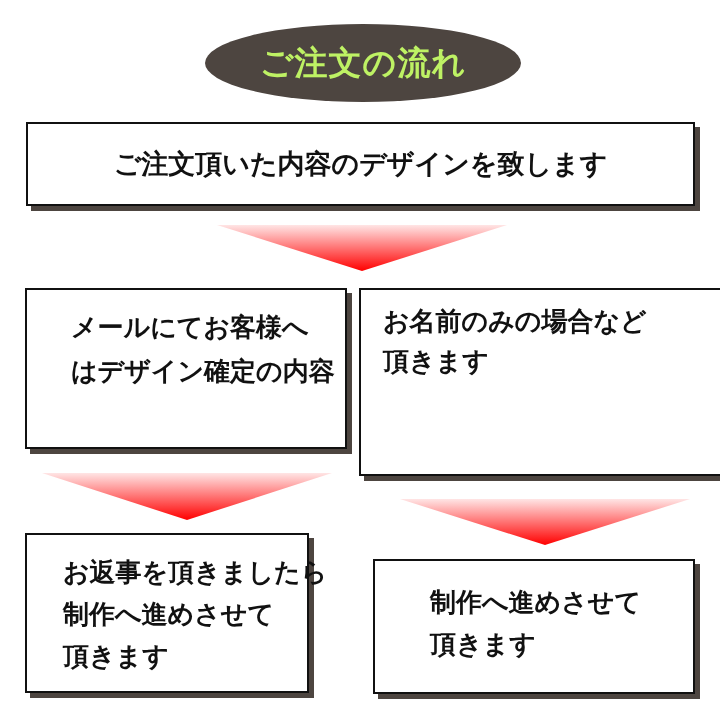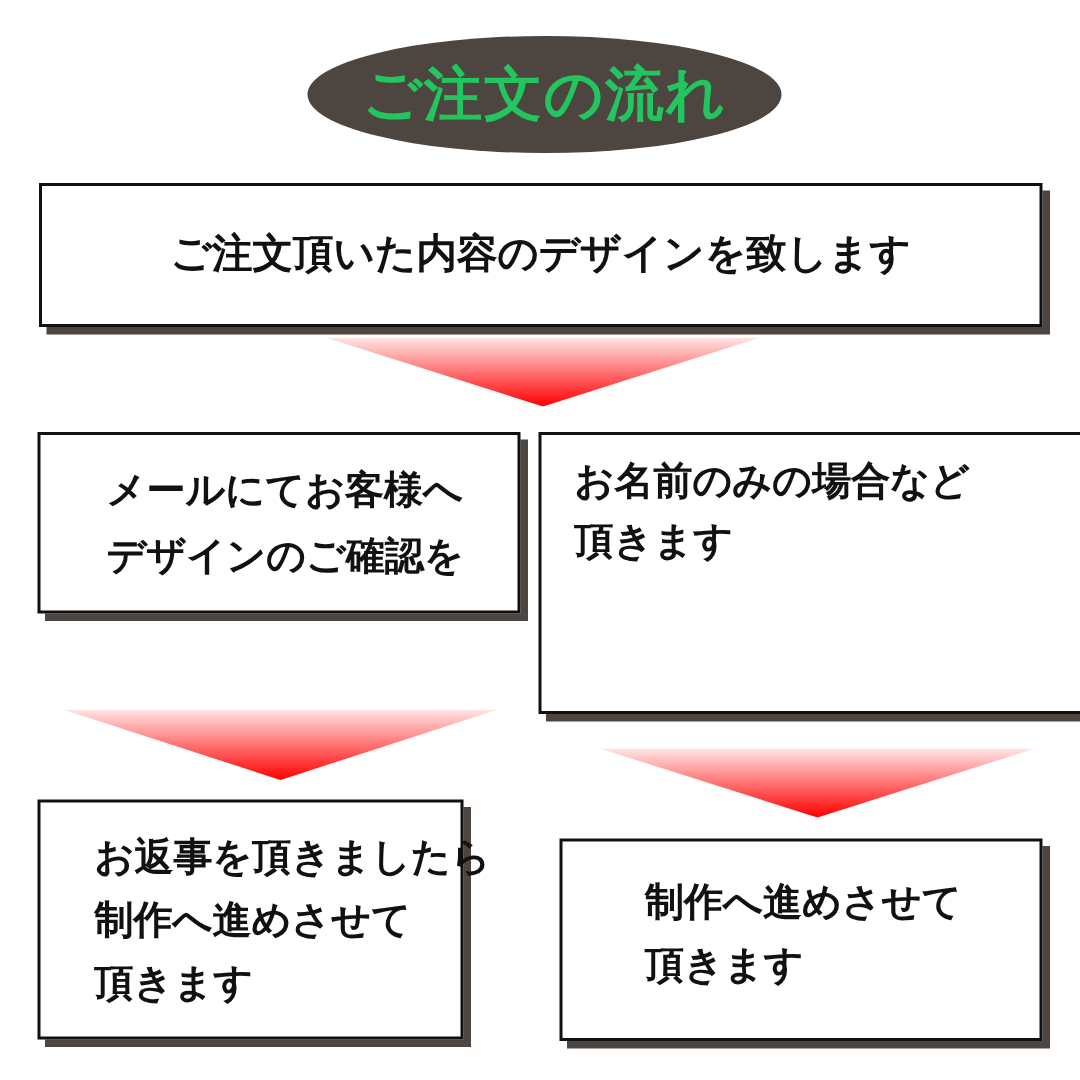--- a/index.html
+++ b/index.html
@@ -6,36 +6,36 @@
   body {
     width:720px; height:720px; background:#ffffff; position:relative; overflow:hidden;
     font-family: "DejaVu Serif", "Liberation Serif", serif;
   }
   .title-ellipse {
     position:absolute; left:205px; top:24px; width:316px; height:78px;
     background:#4d4540; border-radius:50%;
     display:flex; align-items:center; justify-content:center;
   }
   .title-text {
-    color:#22c55e; font-size:39px; font-weight:bold; letter-spacing:1px;
+    color:#bef264; font-size:33px; font-weight:bold; letter-spacing:1px;
     font-family: "DejaVu Serif", "Liberation Serif", serif;
   }
   .box {
     position:absolute; background:#ffffff; border:2px solid #111111;
     box-shadow: 5px 5px 0 #4d4540;
     box-sizing:border-box;
   }
   .box .text {
     color:#111111; font-weight:bold; font-size:26px; line-height:44px;
     font-family: "DejaVu Serif", "Liberation Serif", serif;
   }
   .box .line { display:block; white-space:nowrap; }
-  #box-1 { left:26px; top:122px; width:669px; height:96px; display:flex; align-items:center; justify-content:center; }
+  #box-1 { left:26px; top:122px; width:669px; height:84px; display:flex; align-items:center; justify-content:center; }
   #box-1 .text { font-size:27px; }
-  #box-2 { left:25px; top:288px; width:322px; height:121px; }
+  #box-2 { left:25px; top:288px; width:322px; height:161px; }
   #box-2 .text { position:absolute; left:44px; top:15px; }
   #box-3 { left:359px; top:288px; width:370px; height:188px; }
   #box-3 .text { position:absolute; left:22px; top:11px; line-height:40px; }
   #box-4 { left:25px; top:533px; width:284px; height:160px; }
   #box-4 .text { position:absolute; left:36px; top:16px; line-height:42px; }
   #box-5 { left:373px; top:559px; width:322px; height:135px; }
   #box-5 .text { position:absolute; left:55px; top:20px; line-height:42px; }
   .arrow { position:absolute; }
   .arrow svg { display:block; }
 </style>
@@ -60,21 +60,21 @@
         <stop offset="1" stop-color="#ff0000"></stop>
       </linearGradient>
     </defs>
     <polygon points="0,0 290,0 145,46" fill="url(#g1)"></polygon>
   </svg>
 </div>
 
 <div class="box" id="box-2">
   <div class="text">
     <span class="line">メールにてお客様へ</span>
-    <span class="line">デザインのご確認を</span>
+    <span class="line">はデザイン確定の内容</span>
   </div>
 </div>
 
 <div class="box" id="box-3">
   <div class="text">
     <span class="line">お名前のみの場合など</span>
     <span class="line">頂きます</span>
   </div>
 </div>
 

